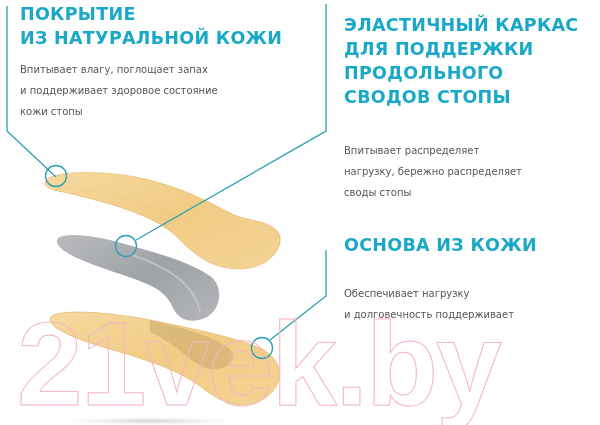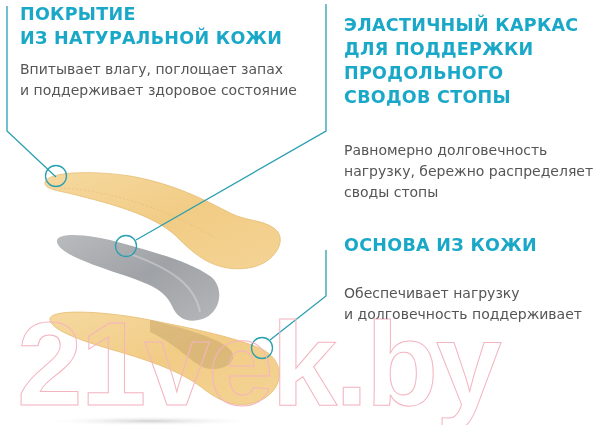--- a/index.html
+++ b/index.html
@@ -10,21 +10,21 @@
   }
   .title {
     position: absolute; color: #1aa8c8; font-weight: bold;
     font-family: "DejaVu Sans", sans-serif;
     font-size: 17.5px; line-height: 24px; letter-spacing: 0.3px;
     margin: 0; text-transform: uppercase;
   }
   .desc {
     position: absolute; color: #555555;
     font-family: "DejaVu Sans", sans-serif;
-    font-size: 14px; line-height: 21px; margin: 0;
+    font-size: 10px; line-height: 21px; margin: 0;
   }
   .art { position: absolute; left: 0; top: 0; }
   .watermark {
     position: absolute; left: 17px; top: 305px;
     font-family: "Liberation Sans", sans-serif; font-size: 118px; font-weight: bold;
     color: transparent; -webkit-text-stroke: 1px #f4b4c0; letter-spacing: -2px;
     line-height: 1; pointer-events: none;
   }
 </style>
 </head>
@@ -72,32 +72,33 @@
 <div class="watermark">21vek.by</div>
 
 <div>
   <div class="title" style="left:20px; top:2px;">
     <div>ПОКРЫТИЕ</div>
     <div>ИЗ НАТУРАЛЬНОЙ КОЖИ</div>
   </div>
   <div class="desc" style="left:20px; top:59px;">
     <div>Впитывает влагу, поглощает запах</div>
     <div>и поддерживает здоровое состояние</div>
+    <div>кожи стопы</div>
   </div>
 </div>
 
 <div>
   <div class="title" style="left:344px; top:13px;">
     <div>ЭЛАСТИЧНЫЙ КАРКАС</div>
     <div>ДЛЯ ПОДДЕРЖКИ</div>
     <div>ПРОДОЛЬНОГО</div>
     <div>СВОДОВ СТОПЫ</div>
   </div>
   <div class="desc" style="left:344px; top:140px;">
-    <div>Равномерно долговечность</div>
+    <div>Впитывает распределяет</div>
     <div>нагрузку, бережно распределяет</div>
     <div>своды стопы</div>
   </div>
 </div>
 
 <div>
   <div class="title" style="left:344px; top:233px;">
     <div>ОСНОВА ИЗ КОЖИ</div>
   </div>
   <div class="desc" style="left:344px; top:283px;">

